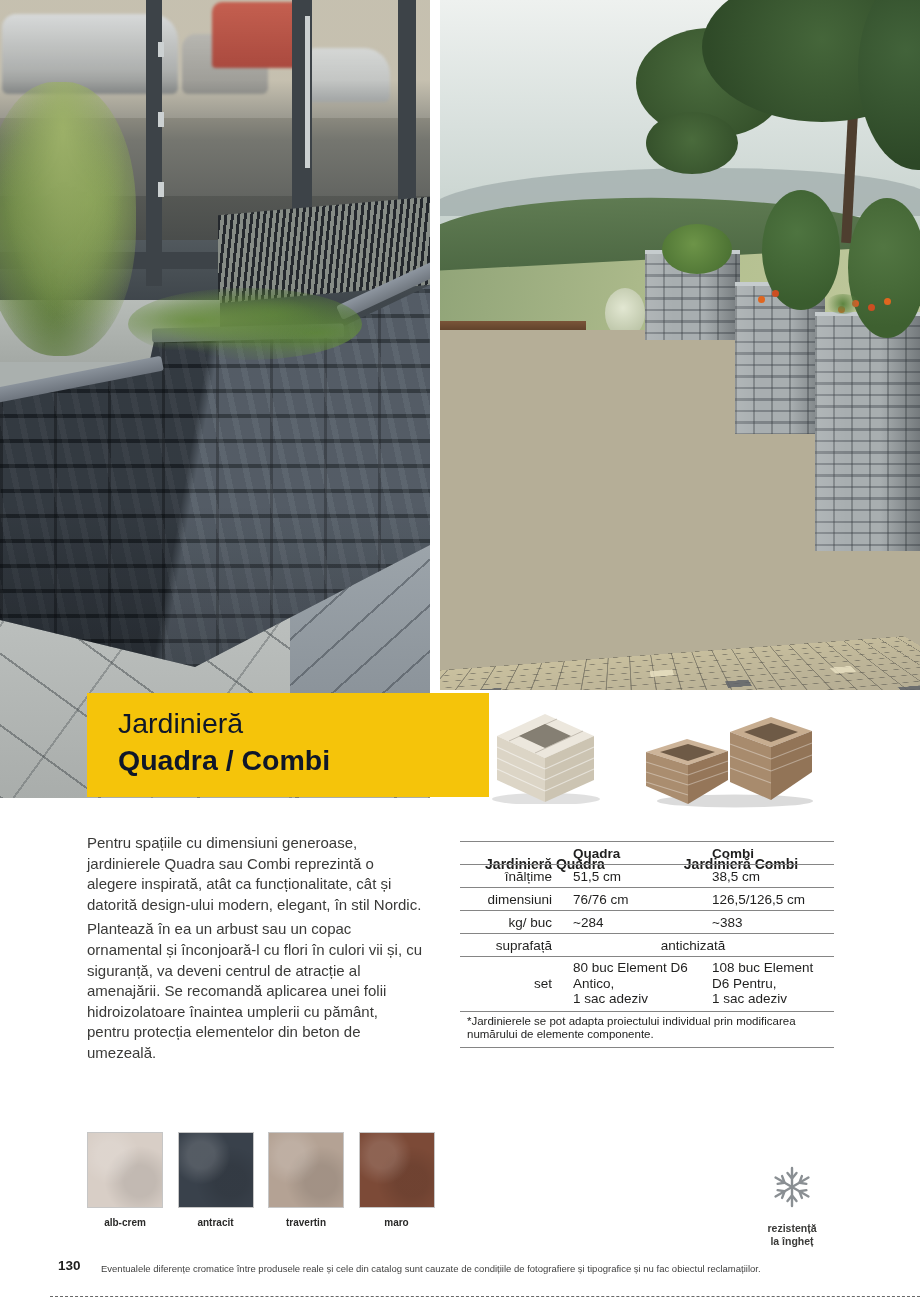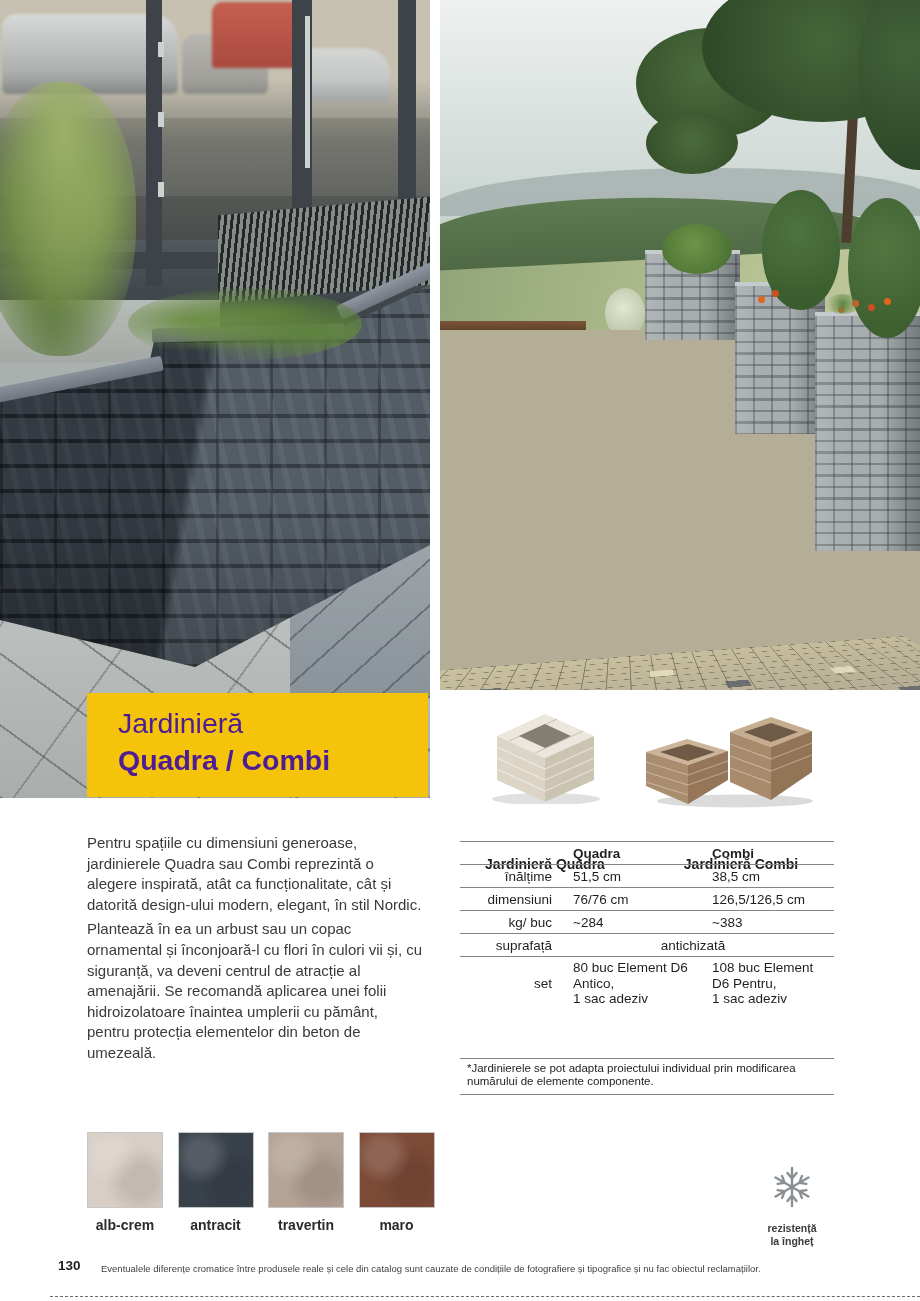--- a/index.html
+++ b/index.html
@@ -88,47 +88,47 @@
   .stonebox { position:absolute;
     border-top:4px solid #c6ccce;
     background:
       repeating-linear-gradient(to right, rgba(52,58,62,.35) 0 2px, rgba(0,0,0,0) 2px 18px),
       repeating-linear-gradient(to bottom, #a8aeb0 0 9px, #7d8387 9px 11.5px); }
   .stonebox::after { content:""; position:absolute; inset:0;
     background:linear-gradient(to right, rgba(255,255,255,.10), rgba(0,0,0,0) 30% 62%, rgba(33,38,42,.38)); }
   .flower { position:absolute; width:7px; height:7px; border-radius:50%; }
 
   
-  .title-box { left:87px; top:693px; width:341px; height:104px; box-sizing:border-box; padding:12px 16px 0 31px; color:#4c1d95; }
+  .title-box { left:87px; top:693px; width:402px; height:104px; box-sizing:border-box; padding:12px 16px 0 31px; color:#0f172a; }
   .title-box .t1 { font-size:28.5px; line-height:37px; font-weight:400; }
   .title-box .t2 { font-size:28.5px; line-height:37px; font-weight:700; }
   .intro { left:87px; top:833px; width:336px; font-size:15px; line-height:20.6px; color:#3a3a38; }
   .intro p { margin:0 0 4px; }
 
   
   .prod-label { position:absolute; top:856px; width:210px; text-align:center; font-size:14px; font-weight:700; color:#1e1e1d; }
   .spec-table { position:absolute; left:460px; top:841px; width:374px; font-size:13.5px; color:#1f1f1e; border-bottom:1px solid #858585; }
   .trow { display:grid; grid-template-columns:92px 139px 143px; border-top:1px solid #858585; min-height:22px; align-items:center; }
   .trow.spanrow { grid-template-columns:92px 282px; }
   .th { font-weight:700; }
   .tlabel { text-align:right; }
   .tval { padding-left:21px; }
   .tspan { text-align:center; }
   .tset { padding:3px 0 4px; }
   .tset .tval div { line-height:15.5px; }
-  .tfoot { border-top:1px solid #858585; font-size:11.5px; line-height:13.5px; padding:3px 12px 5px 7px; color:#242423;margin-top:47px; }
+  .tfoot { border-top:1px solid #858585; font-size:11.5px; line-height:13.5px; padding:3px 12px 5px 7px; color:#242423; }
 
   
   .swatches { left:87px; top:1132px; display:flex; gap:14.5px; }
   .sw { width:76px; }
   .sw-box { width:76px; height:76px; box-sizing:border-box; border:1px solid #c6c6c6;
     background-image:
       radial-gradient(circle at 30% 30%, rgba(255,255,255,.14) 0 18%, rgba(0,0,0,0) 40%),
       radial-gradient(circle at 70% 65%, rgba(0,0,0,.10) 0 22%, rgba(0,0,0,0) 50%); }
-  .sw-label { text-align:center; margin-top:9px; font-size:14px; font-weight:700; color:#2a2a29; }
+  .sw-label { text-align:center; margin-top:9px; font-size:10px; font-weight:700; color:#2a2a29; }
   .frost { left:750px; top:1163px; width:84px; text-align:center; }
   .frost-text { font-size:10.5px; line-height:12.5px; font-weight:700; color:#3a3a38; margin-top:7px; }
   .footer-num { left:58px; top:1258px; font-size:13.5px; font-weight:700; color:#1e1e1d; }
   .footer-text { left:101px; top:1263px; width:720px; font-size:9.5px; color:#3f3f3e; }
   .cutline { left:50px; top:1296px; width:870px; height:0; border-top:1.5px dashed #4e4e4e; opacity:.85; }
 </style>
 </head>
 <body>
 
 <div id="page">

